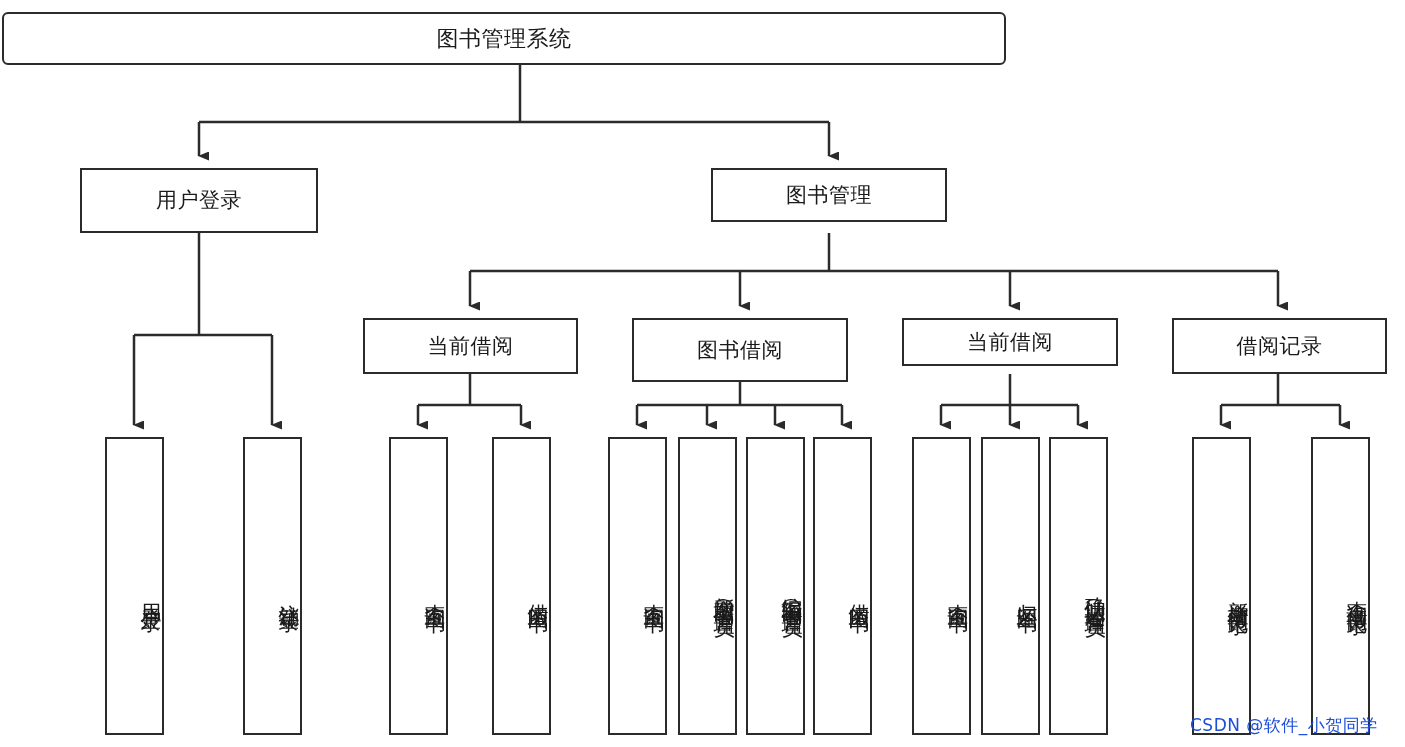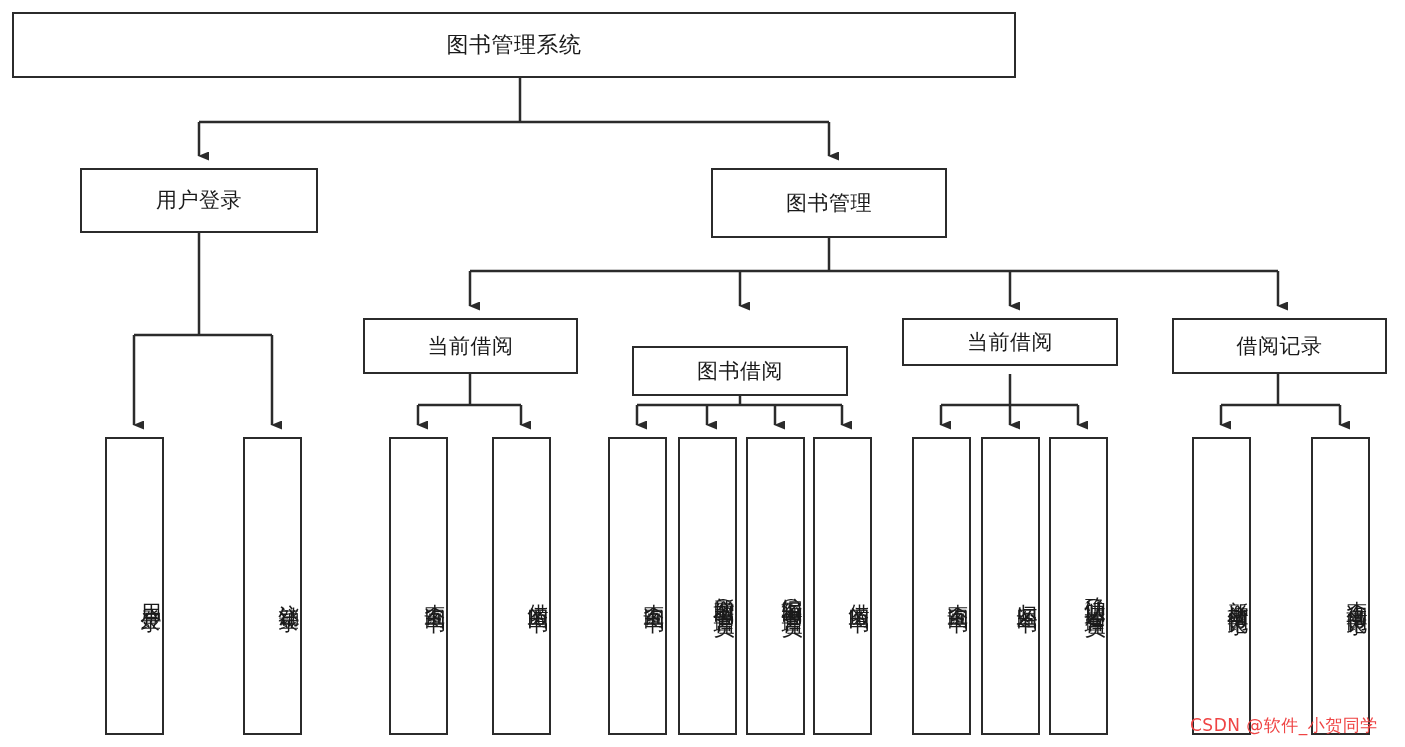--- a/index.html
+++ b/index.html
@@ -57,21 +57,21 @@
   .node.v .vtext {
     writing-mode: vertical-rl;
     text-orientation: upright;
     white-space: nowrap;
   }
   .watermark {
     position: absolute;
     left: 1190px;
     top: 714px;
     font-size: 17px;
-    color: #ef4444;
+    color: #1d4ed8;
     white-space: nowrap;
     z-index: 5;
     letter-spacing: 0.5px;
   }
 </style>
 </head>
 <body>
 
 <div id="canvas">
 
@@ -118,35 +118,35 @@
       <path d="M1010,405 L1010,425" marker-end="url(#arrow)"></path>
       <path d="M1078,405 L1078,425" marker-end="url(#arrow)"></path>
 
       <path d="M1278,374 L1278,405"></path>
       <path d="M1221,405 L1340,405"></path>
       <path d="M1221,405 L1221,425" marker-end="url(#arrow)"></path>
       <path d="M1340,405 L1340,425" marker-end="url(#arrow)"></path>
     </g>
   </svg>
 
-  <div class="node h root" style="left:12px; top:12px; width:1004px; height:66px;">
+  <div class="node h root" style="left:2px; top:12px; width:1004px; height:53px;border-radius:6px;">
     <span>图书管理系统</span>
   </div>
 
   <div class="node h" style="left:80px; top:168px; width:238px; height:65px;">
     <span>用户登录</span>
   </div>
-  <div class="node h" style="left:711px; top:168px; width:236px; height:70px;">
+  <div class="node h" style="left:711px; top:168px; width:236px; height:54px;">
     <span>图书管理</span>
   </div>
 
   <div class="node h" style="left:363px; top:318px; width:215px; height:56px;">
     <span>当前借阅</span>
   </div>
-  <div class="node h" style="left:632px; top:318px; width:216px; height:50px;margin-top:28px;">
+  <div class="node h" style="left:632px; top:318px; width:216px; height:64px;">
     <span>图书借阅</span>
   </div>
   <div class="node h" style="left:902px; top:318px; width:216px; height:48px;">
     <span>当前借阅</span>
   </div>
   <div class="node h" style="left:1172px; top:318px; width:215px; height:56px;">
     <span>借阅记录</span>
   </div>
 
   <div class="node v" style="left:105px; top:437px; width:59px; height:298px;">

